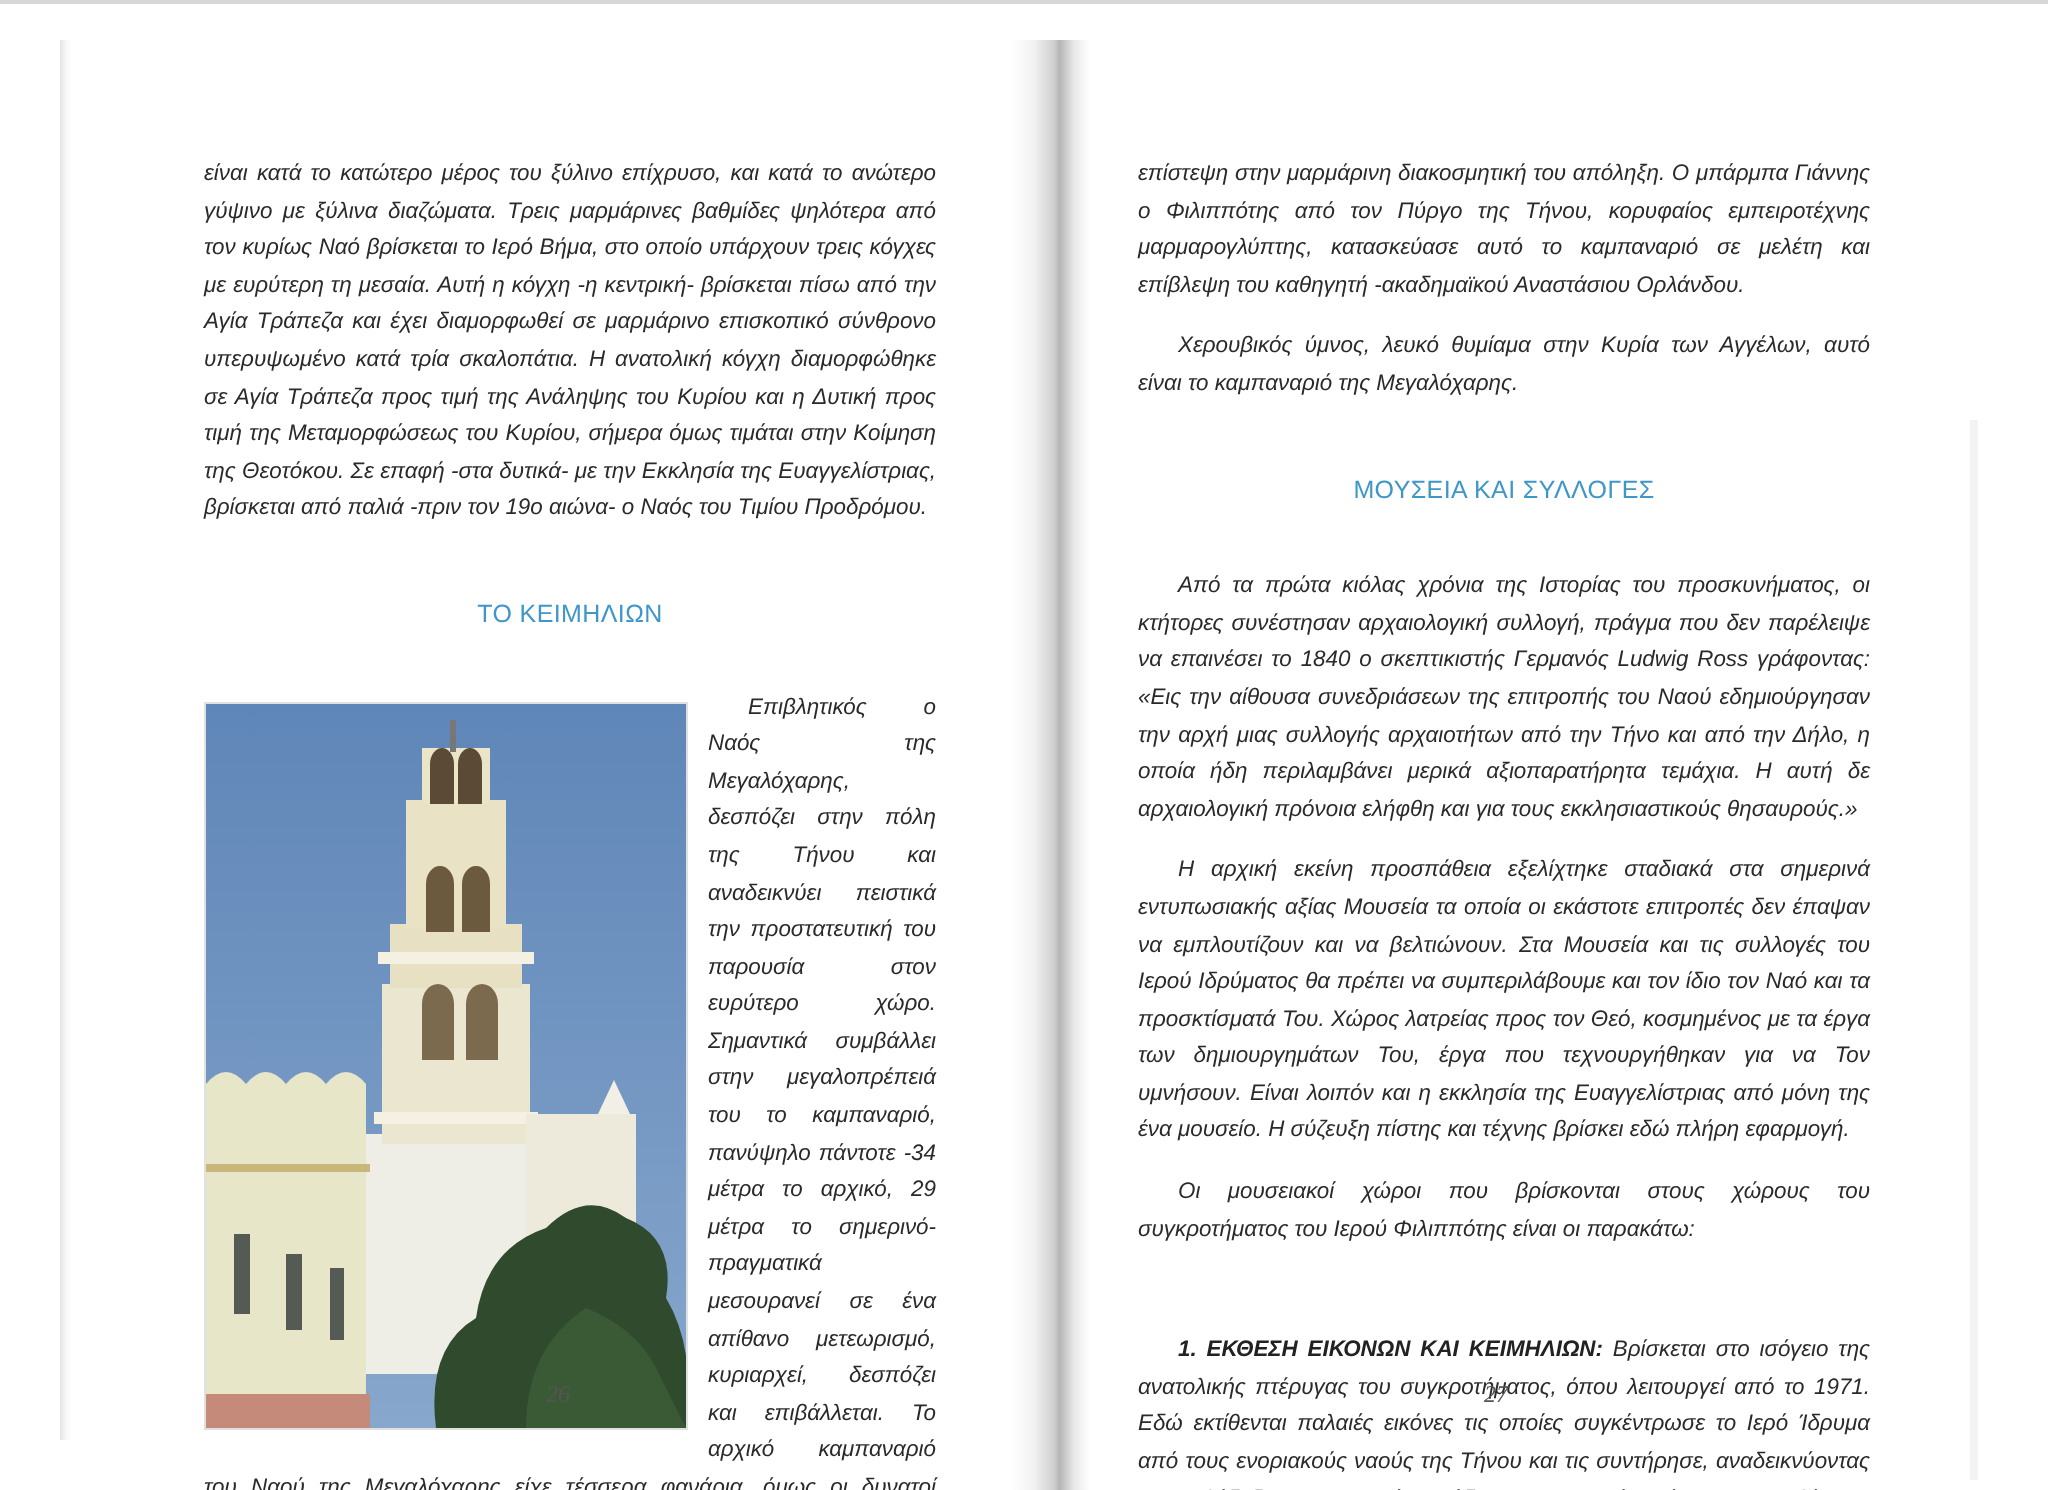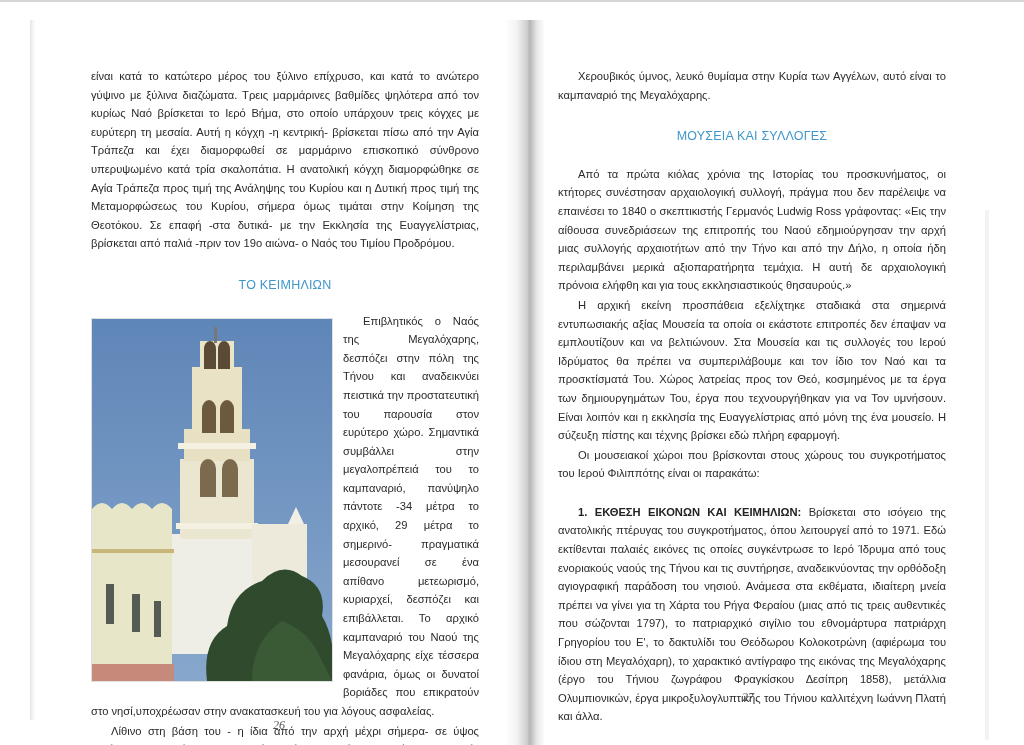--- a/index.html
+++ b/index.html
@@ -5,30 +5,30 @@
   html, body { margin:0; padding:0; }
   body { width:1024px; height:745px; background:#ffffff; position:relative; overflow:hidden;
          font-family:"Liberation Sans", sans-serif; color:#2a2a2a; }
   .topline { position:absolute; left:0; top:0; width:1024px; height:2px; background:#d6d6d6; }
   .leftedge { position:absolute; left:30px; top:20px; width:6px; height:700px;
               background:linear-gradient(to right,#e4e4e4,#f6f6f6,#ffffff); }
   .gutter { position:absolute; left:505px; top:20px; width:40px; height:725px;
             background:linear-gradient(to right,#ffffff 0%,#f2f2f2 30%,#cfcfcf 55%,#b5b5b5 62%,#e8e8e8 80%,#ffffff 100%); }
   .rightedge { position:absolute; left:985px; top:210px; width:4px; height:530px; background:#f3f3f3; }
   .page { position:absolute; font-size:11.2px; line-height:18.6px; }
-  .page p { margin:1px; text-align:justify; text-align-last:auto; }
+  .page p { margin:12px; text-align:justify; text-align-last:auto;font-style:italic; }
   .page p.ind { text-indent:20px; }
   .heading { text-align:center; color:#3f97c9; font-weight:normal; font-size:12.5px; letter-spacing:0.2px; }
   #left-page { left:90px; top:66px; width:390px; }
   #right-page { left:557px; top:66px; width:390px; }
   .photo { float:left; width:240px; height:362px; margin:6px 10px 4px 0; position:relative; overflow:hidden;
            border:1px solid #e0e0e0; }
   .photo svg { display:block; width:100%; height:100%; }
   .pagenum { position:absolute; font-family:"Liberation Serif", serif; font-style:italic; font-size:12px; color:#555; }
-  #pn-left { left:273px; top:718px; }
+  #pn-left { left:273px; top:690px; }
   #pn-right { left:742px; top:690px; }
   b.item-title { font-weight:bold; color:#222; }
 </style>
 </head>
 <body>
 
 <div class="topline"></div>
 <div class="leftedge"></div>
 <div class="gutter"></div>
 <div class="rightedge"></div>
@@ -74,20 +74,21 @@
         <path d="M160 362 q0 -40 30 -60 q25 10 35 30 q10 20 15 30z" fill="#3a5a35"></path>
       </svg>
     </span><span>Επιβλητικός ο Ναός της Μεγαλόχαρης, δεσπόζει στην πόλη της Τήνου και αναδεικνύει πειστικά την προστατευτική του παρουσία στον ευρύτερο χώρο. Σημαντικά συμβάλλει στην μεγαλοπρέπειά του το καμπαναριό, πανύψηλο πάντοτε -34 μέτρα το αρχικό, 29 μέτρα το σημερινό- πραγματικά μεσουρανεί σε ένα απίθανο μετεωρισμό, κυριαρχεί, δεσπόζει και επιβάλλεται. Το αρχικό καμπαναριό του Ναού της Μεγαλόχαρης είχε τέσσερα φανάρια, όμως οι δυνατοί βοριάδες που επικρατούν στο νησί,υποχρέωσαν στην ανακατασκευή του για λόγους ασφαλείας.</span>
   </p>
   <p class="ind">Λίθινο στη βάση του - η ίδια από την αρχή μέχρι σήμερα- σε ύψος περίπου ως το ύψος του Ναού, υψώνεται από κει περήφανο σε τρία μεγαλόπρεπα μαρμάρινα διαμερίσματα -φανάρια- για να κορυφωθεί με τον Σταυρό</p>
 </div>
 
 <div class="pagenum" id="pn-left">26</div>
 
 <div class="page" id="right-page">
+  <p>επίστεψη στην μαρμάρινη διακοσμητική του απόληξη. Ο μπάρμπα Γιάννης ο Φιλιππότης από τον Πύργο της Τήνου, κορυφαίος εμπειροτέχνης μαρμαρογλύπτης, κατασκεύασε αυτό το καμπαναριό σε μελέτη και επίβλεψη του καθηγητή -ακαδημαϊκού Αναστάσιου Ορλάνδου.</p>
   <p class="ind">Χερουβικός ύμνος, λευκό θυμίαμα στην Κυρία των Αγγέλων, αυτό είναι το καμπαναριό της Μεγαλόχαρης.</p>
   <div style="height:22px"></div>
   <div class="heading">ΜΟΥΣΕΙΑ ΚΑΙ ΣΥΛΛΟΓΕΣ</div>
   <div style="height:18px"></div>
   <p class="ind">Από τα πρώτα κιόλας χρόνια της Ιστορίας του προσκυνήματος, οι κτήτορες συνέστησαν αρχαιολογική συλλογή, πράγμα που δεν παρέλειψε να επαινέσει το 1840 ο σκεπτικιστής Γερμανός Ludwig Ross γράφοντας: «Εις την αίθουσα συνεδριάσεων της επιτροπής του Ναού εδημιούργησαν την αρχή μιας συλλογής αρχαιοτήτων από την Τήνο και από την Δήλο, η οποία ήδη περιλαμβάνει μερικά αξιοπαρατήρητα τεμάχια. Η αυτή δε αρχαιολογική πρόνοια ελήφθη και για τους εκκλησιαστικούς θησαυρούς.»</p>
   <p class="ind">Η αρχική εκείνη προσπάθεια εξελίχτηκε σταδιακά στα σημερινά εντυπωσιακής αξίας Μουσεία τα οποία οι εκάστοτε επιτροπές δεν έπαψαν να εμπλουτίζουν και να βελτιώνουν. Στα Μουσεία και τις συλλογές του Ιερού Ιδρύματος θα πρέπει να συμπεριλάβουμε και τον ίδιο τον Ναό και τα προσκτίσματά Του. Χώρος λατρείας προς τον Θεό, κοσμημένος με τα έργα των δημιουργημάτων Του, έργα που τεχνουργήθηκαν για να Τον υμνήσουν. Είναι λοιπόν και η εκκλησία της Ευαγγελίστριας από μόνη της ένα μουσείο. Η σύζευξη πίστης και τέχνης βρίσκει εδώ πλήρη εφαρμογή.</p>
   <p class="ind">Οι  μουσειακοί χώροι που βρίσκονται στους χώρους του συγκροτήματος του Ιερού Φιλιππότης είναι οι παρακάτω:</p>
   <div style="height:18px"></div>
   <p class="ind"><b class="item-title">1. ΕΚΘΕΣΗ ΕΙΚΟΝΩΝ ΚΑΙ ΚΕΙΜΗΛΙΩΝ:</b><span> Βρίσκεται στο ισόγειο της ανατολικής πτέρυγας του συγκροτήματος, όπου λειτουργεί από το 1971. Εδώ εκτίθενται παλαιές εικόνες τις οποίες συγκέντρωσε το Ιερό Ίδρυμα από τους ενοριακούς ναούς της Τήνου και τις συντήρησε, αναδεικνύοντας την ορθόδοξη αγιογραφική παράδοση του νησιού. Ανάμεσα στα εκθέματα, ιδιαίτερη μνεία πρέπει να γίνει για τη Χάρτα του Ρήγα Φεραίου (μιας από τις τρεις αυθεντικές που σώζονται 1797), το πατριαρχικό σιγίλιο του εθνομάρτυρα πατριάρχη Γρηγορίου του Ε', το δακτυλίδι του Θεόδωρου Κολοκοτρώνη (αφιέρωμα του ίδιου στη Μεγαλόχαρη), το χαρακτικό αντίγραφο της εικόνας της Μεγαλόχαρης (έργο του Τήνιου ζωγράφου Φραγκίσκου Δεσίπρη 1858), μετάλλια Ολυμπιονικών, έργα μικροξυλογλυπτικής του Τήνιου καλλιτέχνη Ιωάννη Πλατή και άλλα.</span></p>
 </div>

